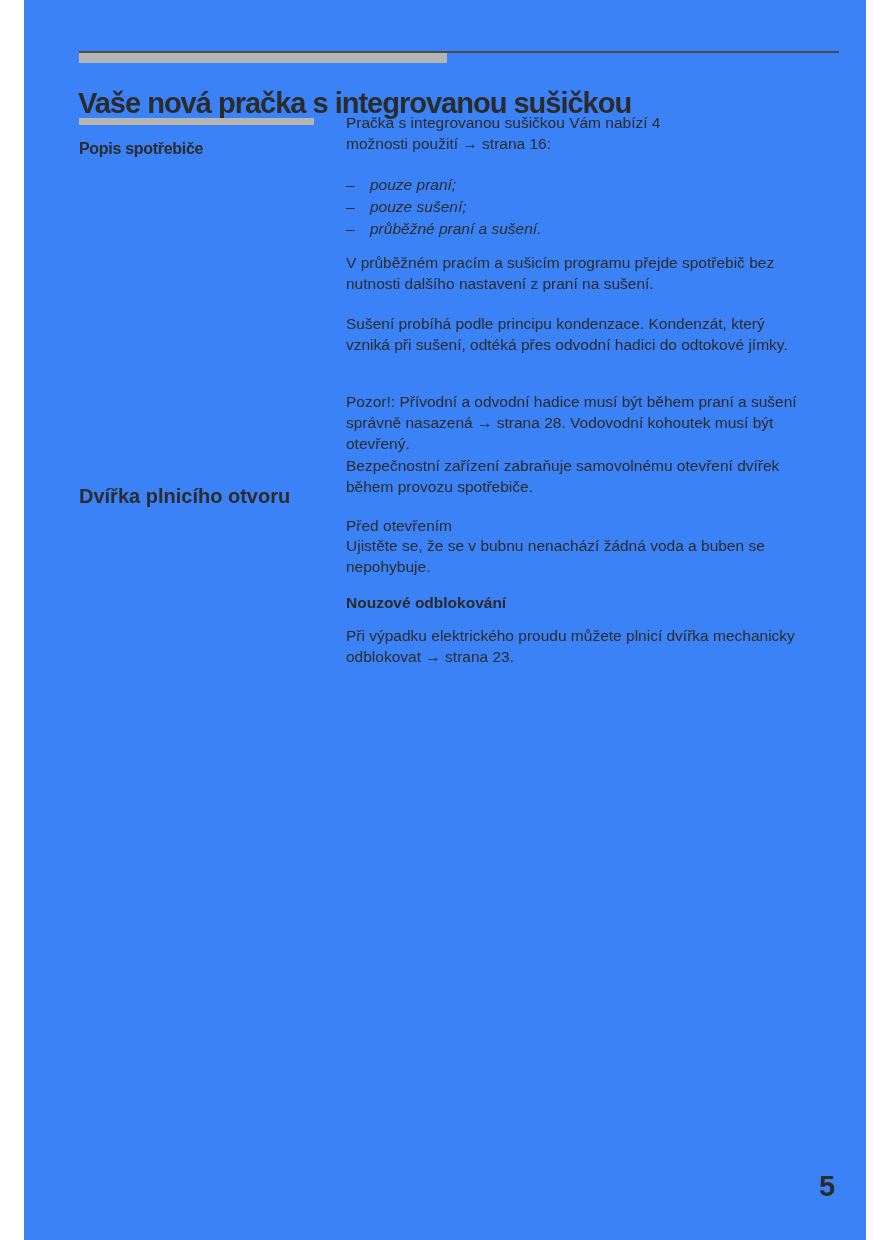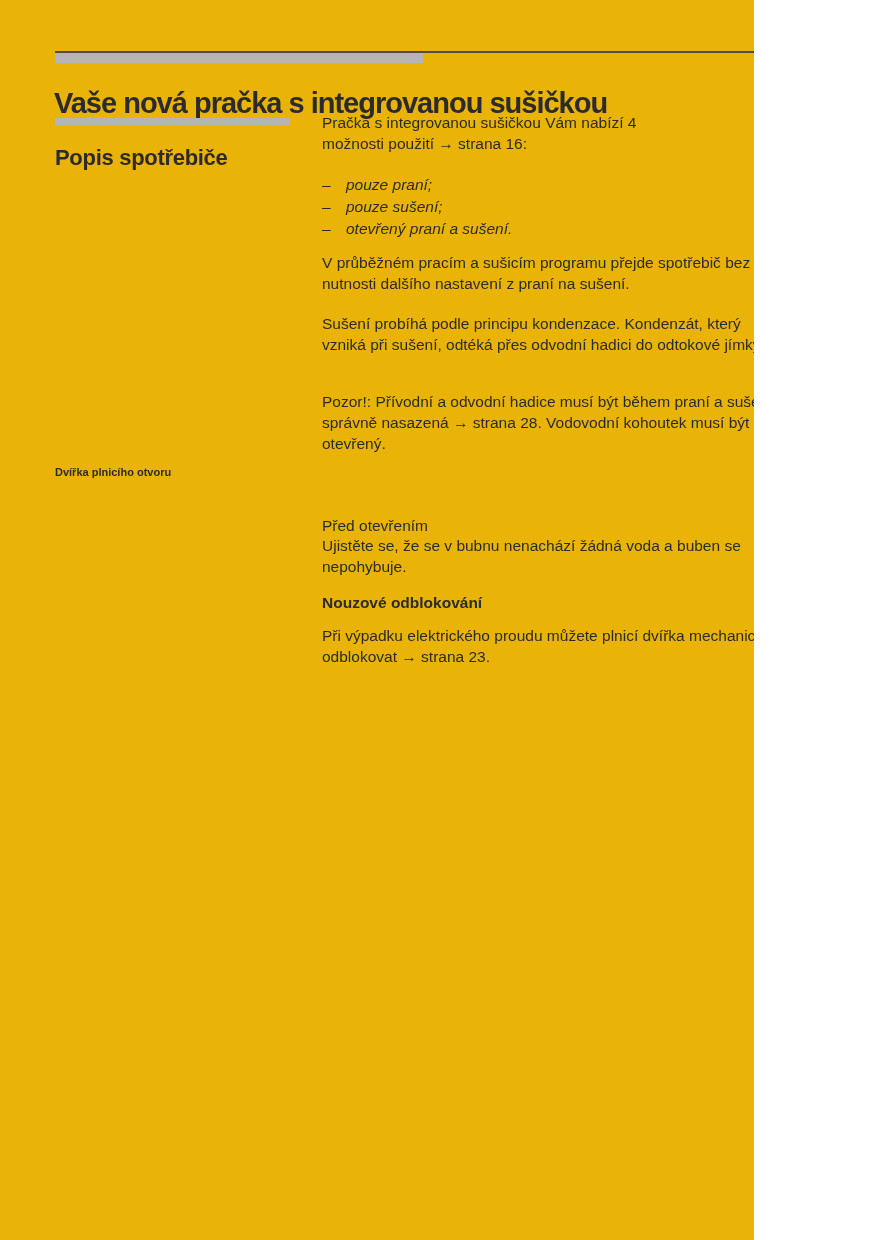--- a/index.html
+++ b/index.html
@@ -3,21 +3,21 @@
 <meta charset="utf-8">
 <style>
   html, body { margin: 0; padding: 0; }
   body {
     width: 874px; height: 1240px;
     background: #ffffff;
     font-family: "Liberation Sans", sans-serif;
     color: var(--text, #2b2b2b);
     -webkit-font-smoothing: antialiased;
   }
-  .page { position: relative; width: 754px; height: 1240px; overflow: hidden; background: #eab308; }
+  .page { position: relative; width: 842px; height: 1240px; overflow: hidden; background: #3b82f6; margin-left: 24px; }
 
   .top-rule {
     position: absolute; left: 55px; top: 51px;
     width: 760px; height: 2px;
     background: var(--rule, #4d4d4d);
   }
   .top-bar {
     position: absolute; left: 55px; top: 53px;
     width: 368px; height: 10px;
     background: var(--bar, #b5b5b5);
@@ -28,26 +28,26 @@
     white-space: nowrap;
   }
 
   .sec1-bar {
     position: absolute; left: 55px; top: 118px;
     width: 235px; height: 7px;
     background: var(--bar, #b5b5b5);
   }
   .sec1-heading {
     position: absolute; left: 55px; top: 127px;
-    font-size: 22px; font-weight: bold; letter-spacing: -0.3px;
+    font-size: 16px; font-weight: bold; letter-spacing: -0.3px;
     white-space: nowrap;
   }
   .sec2-heading {
-    position: absolute; left: 55px; top: 455px;
-    font-size: 11px; font-weight: bold;
+    position: absolute; left: 55px; top: 465px;
+    font-size: 20px; font-weight: bold;
     white-space: nowrap;
   }
 
   .body-block {
     position: absolute; left: 322px; width: 510px;
     font-size: 15.5px; line-height: 21px;
     white-space: pre-line;
   }
   .b-intro   { top: 112px; }
   .b-list    { top: 174px; line-height: 22px; white-space: normal; }
@@ -93,36 +93,38 @@
     <div class="list-row">
       <span class="list-dash">–</span>
       <span class="list-text">pouze praní;</span>
     </div>
     <div class="list-row">
       <span class="list-dash">–</span>
       <span class="list-text">pouze sušení;</span>
     </div>
     <div class="list-row">
       <span class="list-dash">–</span>
-      <span class="list-text">otevřený praní a sušení.</span>
+      <span class="list-text">průběžné praní a sušení.</span>
     </div>
   </div>
 
   <div class="body-block b-para2">Sušení probíhá podle principu kondenzace. Kondenzát, který
 vzniká při sušení, odtéká přes odvodní hadici do odtokové jímky.</div>
 
   <div class="body-block b-para1">V průběžném pracím a sušicím programu přejde spotřebič bez
 nutnosti dalšího nastavení z praní na sušení.</div>
 
   <div class="body-block b-warning">
     <span class="bold-lead">Pozor!:</span><span> Přívodní a odvodní hadice musí být během praní a sušení
 správně nasazená → strana 28. Vodovodní kohoutek musí být
 otevřený.</span>
   </div>
 
+  <div class="body-block b-door1">Bezpečnostní zařízení zabraňuje samovolnému otevření dvířek
+během provozu spotřebiče.</div>
 
   <div class="body-block b-sub1h">Před otevřením</div>
   <div class="body-block b-sub2h">Nouzové odblokování</div>
 
   <div class="body-block b-sub1p">Ujistěte se, že se v bubnu nenachází žádná voda a buben se
 nepohybuje.</div>
   <div class="body-block b-sub2p">Při výpadku elektrického proudu můžete plnicí dvířka mechanicky
 odblokovat → strana 23.</div>
 
   <div class="page-number">5</div>

